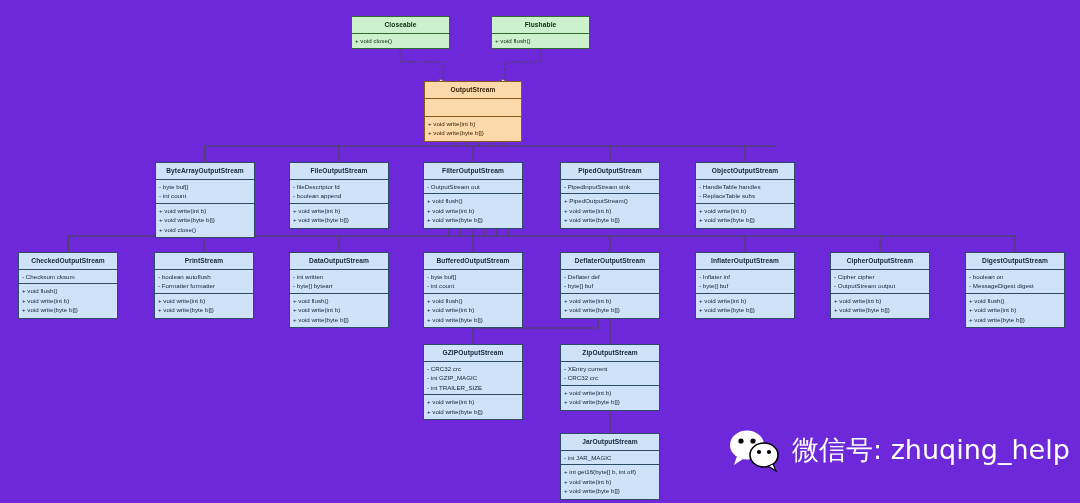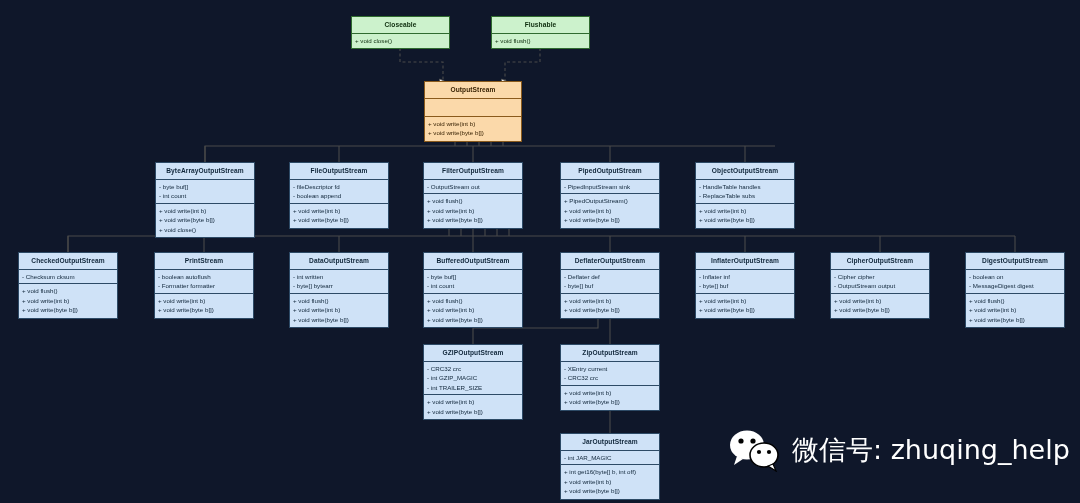--- a/index.html
+++ b/index.html
@@ -4,21 +4,21 @@
 <style>
   html, body {
     margin: 0;
     padding: 0;
     background: #000000;
   }
   #canvas {
     position: relative;
     width: 1080px;
     height: 503px;
-    background: #0f172a;
+    background: #6d28d9;
     overflow: hidden;
     font-family: "Liberation Sans", sans-serif;
   }
   svg.wires {
     position: absolute;
     left: 0;
     top: 0;
     width: 1080px;
     height: 503px;
     pointer-events: none;

